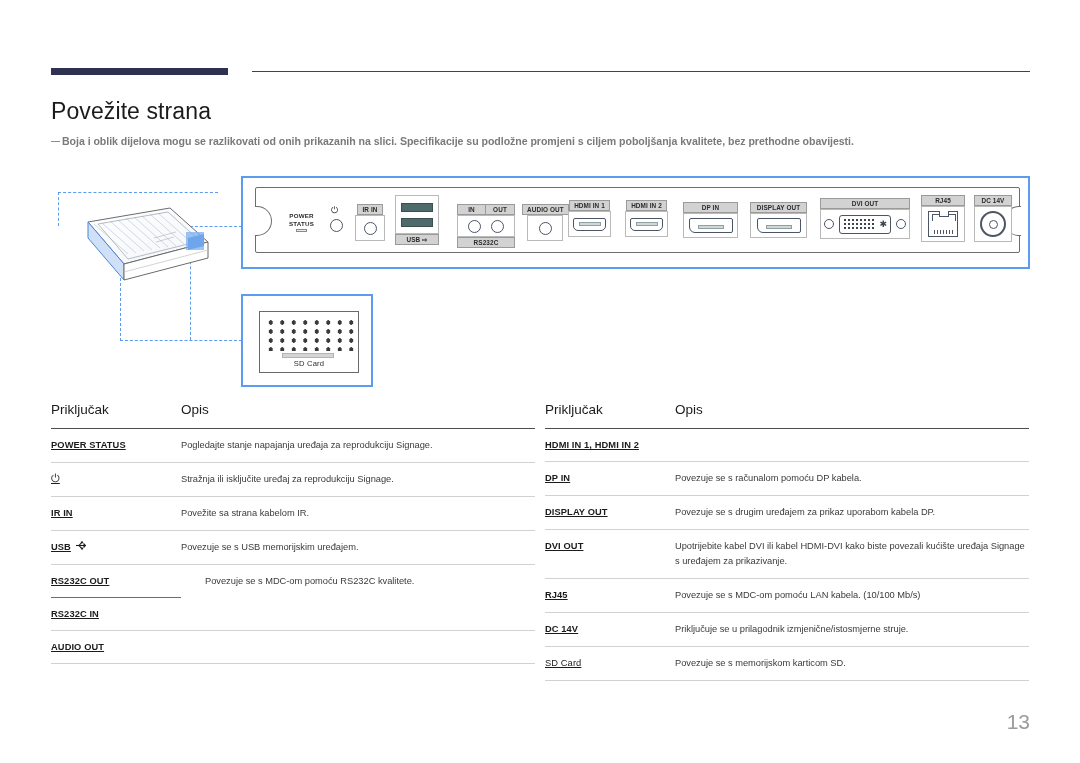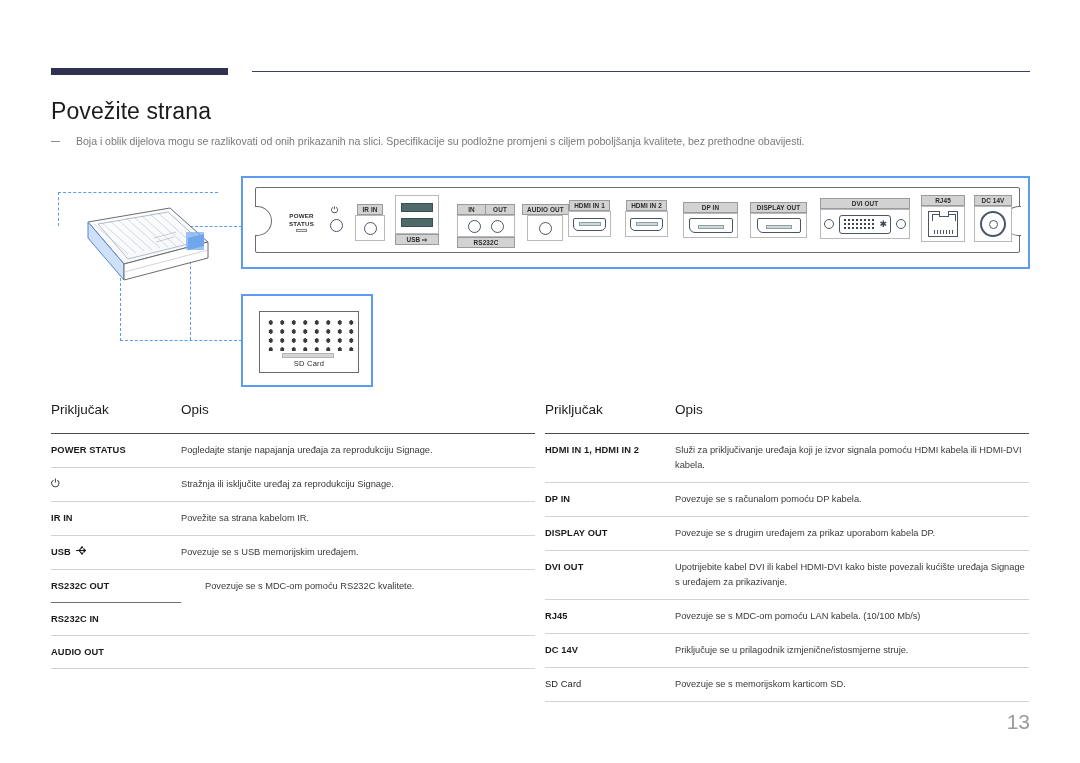--- a/index.html
+++ b/index.html
@@ -22,21 +22,21 @@
   }
 
   
   .page-title {
     position: absolute; left: 51px; top: 98px;
     font-size: 23px; font-weight: 400; color: #1b1b1b;
     letter-spacing: .1px;
   }
   .note-row {
     position: absolute; left: 51px; top: 134px; width: 980px;
-    display: flex; align-items: flex-start; gap: 16px;
+    display: flex; align-items: flex-start; gap: 2px; font-weight: bold;
   }
   .note-dash {
     display: inline-block; width: 9px; height: 1px;
     background: #8d8d8d; margin-top: 7px; flex: 0 0 auto;
   }
   .note-text {
     font-size: 10.6px; color: #7a7a7a; line-height: 15px;
     letter-spacing: -.05px;
   }
 
@@ -195,38 +195,38 @@
     border-left: 1.6px dashed #5b9bf0; }
 
   
   .device3d { position: absolute; left: 58px; top: 22px; width: 160px; height: 120px; }
 
   
   .tbl { position: absolute; top: 402px; width: 484px; }
   .tbl-left { left: 51px; }
   .tbl-right { left: 545px; }
   .tbl-head {
-    display: flex; padding-bottom: 16px;
+    display: flex; padding-bottom: 11px;
     border-bottom: 1.4px solid #4d4d4d;
   }
   .th { font-size: 13.5px; color: #1b1b1b; font-weight: 400; }
   .th-1 { width: 130px; }
   .trow {
     display: flex; border-bottom: 1px solid #d2d2d2;
     padding: 9px 0 9px 0; align-items: flex-start;
   }
   .trow.halfsep { border-bottom: none; position: relative; gap: 24px; }
   .trow.halfsep::after {
     content: ""; position: absolute; left: 0; bottom: 0;
     width: 130px; height: 1px; background: #6d6d6d;
   }
   .td-k {
     width: 130px; font-size: 9.3px; font-weight: 700; color: #1b1b1b;
     line-height: 14px; letter-spacing: .1px; display: flex;
-    align-items: center; gap: 4px; flex: 0 0 130px;
+    align-items: center; gap: 4px; flex: 0 0 130px; text-decoration: underline;
   }
   .td-v {
     font-size: 9.3px; color: #3a3a3a; line-height: 15px; letter-spacing: -.02px;
   }
   .gly { font-size: 11px; font-weight: 400; line-height: 13px; }
 
   
   .pageno {
     position: absolute; right: 50px; top: 710px;
     font-size: 21px; color: #9b9b9b;
@@ -487,21 +487,20 @@
   </div>
 
   <div class="tbl tbl-right">
     <div class="tbl-head">
       <div class="th th-1">Priključak</div>
       <div class="th">Opis</div>
     </div>
 
     <div class="trow">
       <div class="td-k">HDMI IN 1, HDMI IN 2</div>
-      <div class="td-v">Služi za priključivanje uređaja koji je izvor signala pomoću HDMI kabela ili HDMI-DVI kabela.</div>
     </div>
     <div class="trow">
       <div class="td-k">DP IN</div>
       <div class="td-v">Povezuje se s računalom pomoću DP kabela.</div>
     </div>
     <div class="trow">
       <div class="td-k">DISPLAY OUT</div>
       <div class="td-v">Povezuje se s drugim uređajem za prikaz uporabom kabela DP.</div>
     </div>
     <div class="trow">

